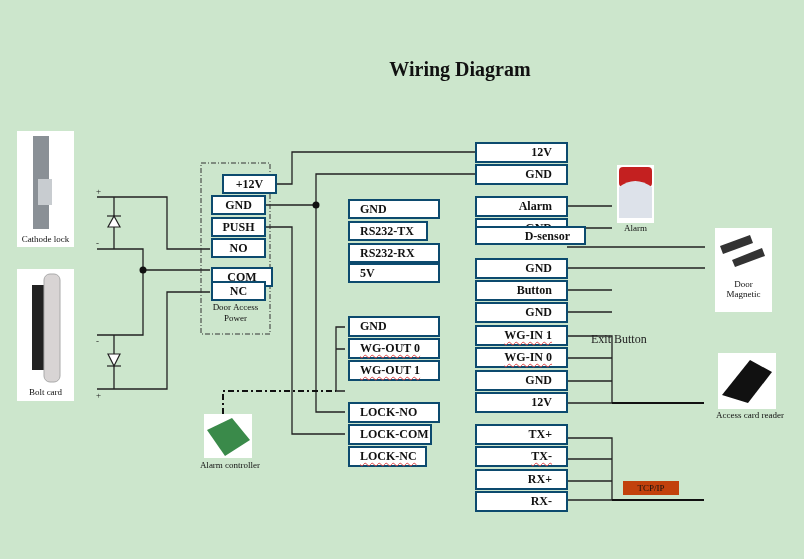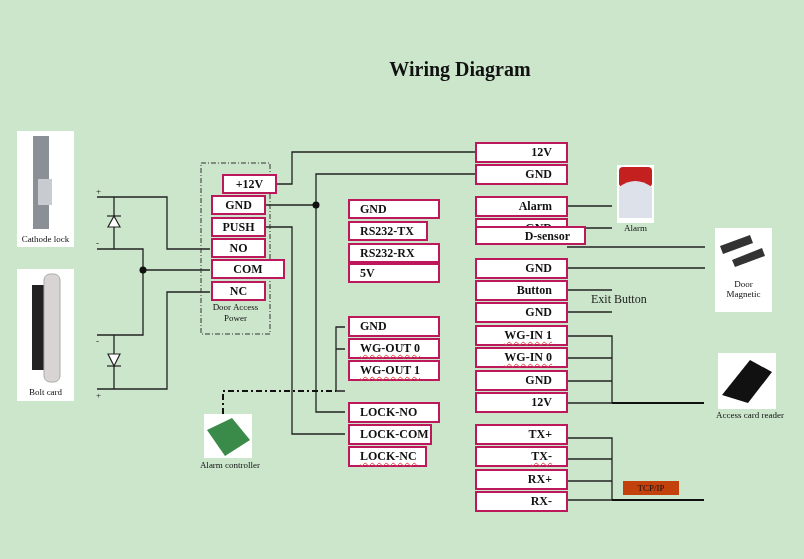--- a/index.html
+++ b/index.html
@@ -1,28 +1,28 @@
 <!DOCTYPE html>
 <html><head>
 <meta charset="utf-8">
 <style>
   html, body { margin:0; padding:0; }
   body { width:804px; height:559px; background:#cce6cc; position:relative; overflow:hidden;
          font-family:"Liberation Serif", serif; }
   #diagram { position:absolute; left:0; top:0; }
   .title { position:absolute; left:0; width:920px; top:58px; text-align:center;
            font-weight:bold; font-size:20px; color:#111; }
-  .box { position:absolute; background:#fff; border:2px solid #be185d; box-sizing:border-box;
+  .box { position:absolute; background:#fff; border:2px solid #0c4a6e; box-sizing:border-box;
          font-weight:bold; font-size:12px; color:#111; line-height:16px; white-space:nowrap; }
   .box.c { text-align:center; }
   .box.l { text-align:left; padding-left:10px; }
   .box.r { text-align:right; padding-right:14px; }
   .sq { text-decoration: underline wavy #d44; text-decoration-thickness:1px; text-underline-offset:2px; }
   .cap { position:absolute; font-size:9px; color:#111; text-align:center; white-space:nowrap; }
-  .lbl { position:absolute; font-size:12px; color:#222; white-space:nowrap; }
+  .lbl { position:absolute; font-size:12px; color:#222; white-space:nowrap;margin-top:40px; }
   .pm { position:absolute; font-size:9px; color:#222; }
 </style>
 </head>
 <body>
 
 <svg id="diagram" width="804" height="559" viewBox="0 0 804 559">
   <g stroke="#222" stroke-width="1.3" fill="none">
 
     <polyline points="97,197 167,197 167,249 210,249"></polyline>
     <polyline points="97,249 143,249 143,335 97,335"></polyline>
@@ -113,21 +113,21 @@
 <div class="cap" style="left:715px;top:289px;width:57px">Magnetic</div>
 <div class="cap" style="left:708px;top:410px;width:84px">Access card reader</div>
 <div class="cap" style="left:190px;top:460px;width:80px">Alarm controller</div>
 <div class="lbl" style="left:591px;top:292px">Exit Button</div>
 <div class="cap" style="left:623px;top:481px;width:56px;height:14px;background:#c2410c;line-height:14px">TCP/IP</div>
 
 <div class="box c" style="left:222px;top:174px;width:55px;height:20px">+12V</div>
 <div class="box c" style="left:211px;top:195px;width:55px;height:20px">GND</div>
 <div class="box c" style="left:211px;top:217px;width:55px;height:20px">PUSH</div>
 <div class="box c" style="left:211px;top:238px;width:55px;height:20px">NO</div>
-<div class="box c" style="left:211px;top:259px;width:74px;height:20px">COM</div>
+<div class="box c" style="left:211px;top:267px;width:62px;height:20px">COM</div>
 <div class="box c" style="left:211px;top:281px;width:55px;height:20px">NC</div>
 <div class="cap" style="left:203px;top:302px;width:65px">Door Access</div>
 <div class="cap" style="left:203px;top:313px;width:65px">Power</div>
 
 <div class="box l" style="left:348px;top:199px;width:92px;height:20px">GND</div>
 <div class="box l" style="left:348px;top:221px;width:80px;height:20px">RS232-TX</div>
 <div class="box l" style="left:348px;top:243px;width:92px;height:20px">RS232-RX</div>
 <div class="box l" style="left:348px;top:263px;width:92px;height:20px">5V</div>
 
 <div class="box l" style="left:348px;top:316px;width:92px;height:21px">GND</div>

